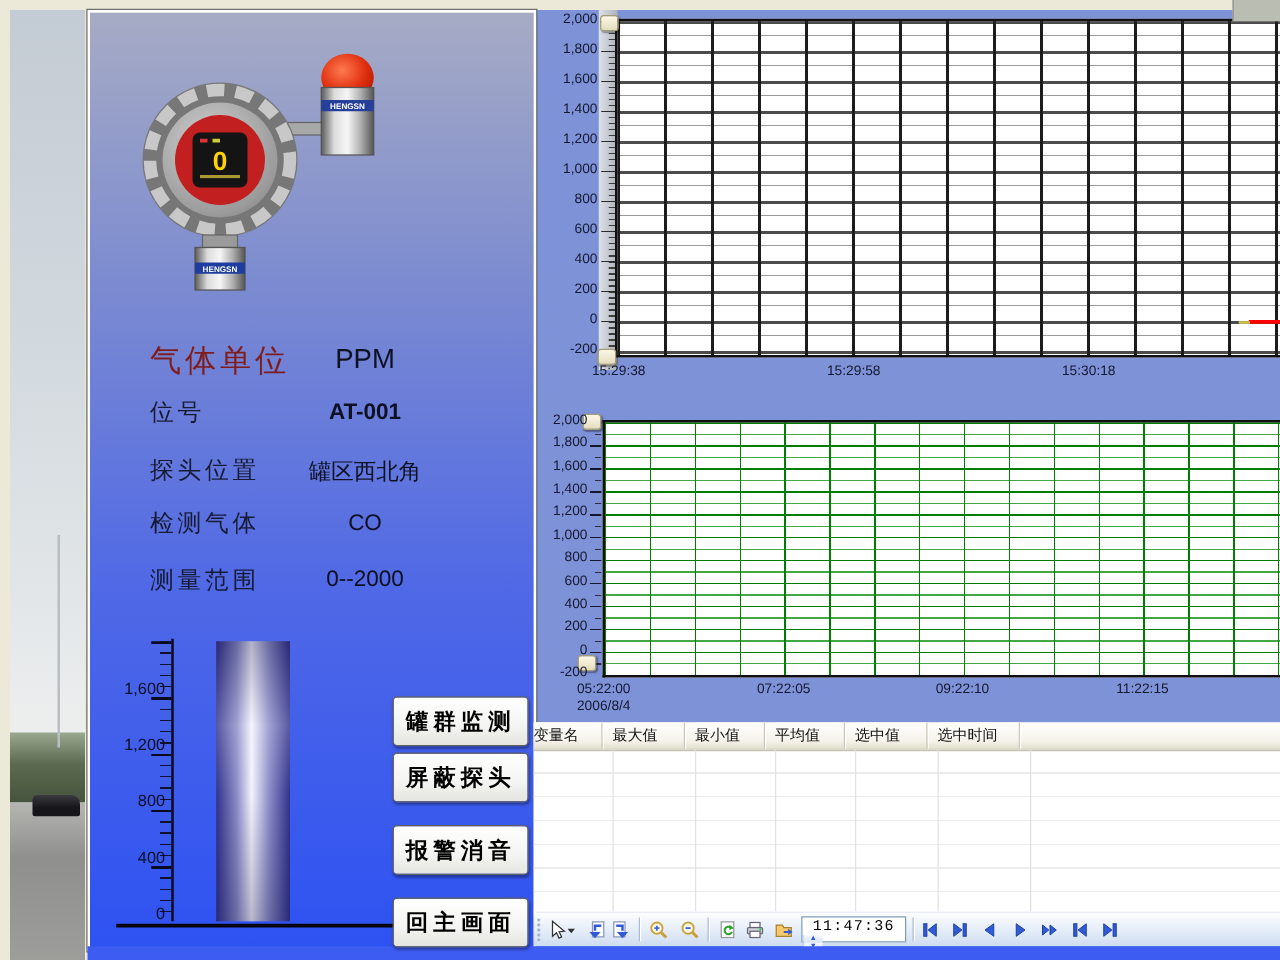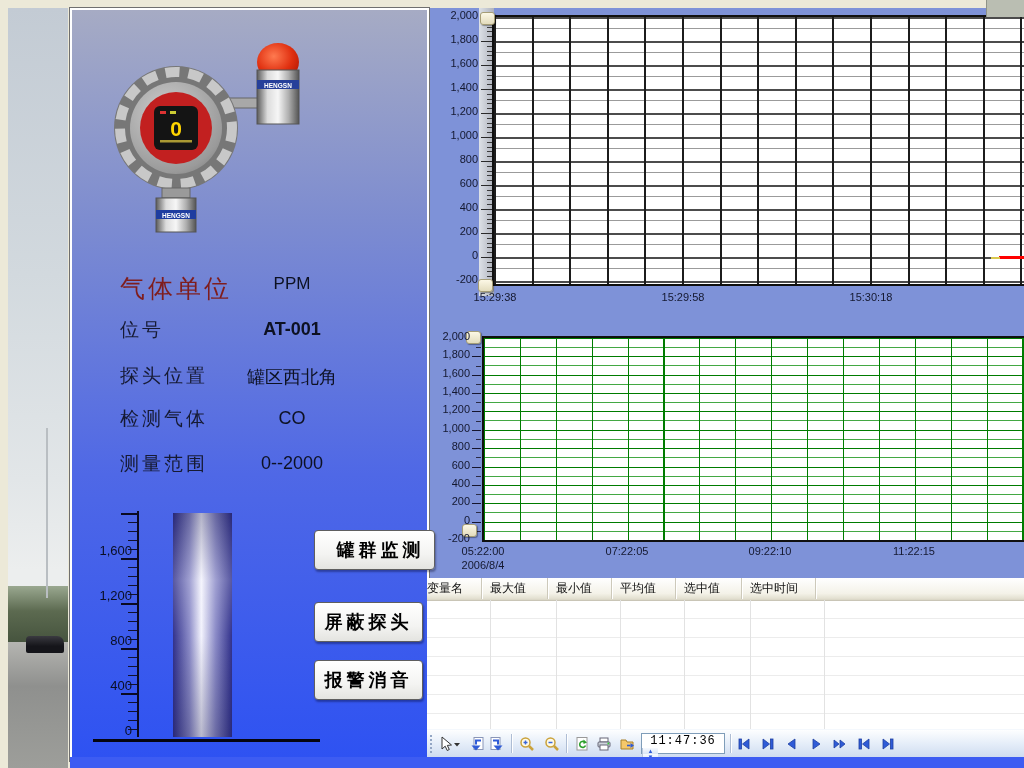--- a/index.html
+++ b/index.html
@@ -270,37 +270,38 @@
         </svg>
       </span><span class="tb-icon" style="left: 451px;">
         <svg width="16" height="16" fill="#2f5bd7" stroke="#1e3fa0" stroke-width="0.8">
           <polygon points="3,3 9.5,8 3,13"></polygon>
           <rect x="10.5" y="3" width="2.5" height="10"></rect>
         </svg>
       </span></div>
 
   <div class="abs bottom-strip"></div>
 <div class="abs" style="left: 120px; top: 272px; font-size: 25px; letter-spacing: 3px; color: #7f1d1d;">气体单位</div>
-    <div class="abs" style="left: 227px; top: 274px; width: 130px; text-align: center; font-size: 17px; color: rgb(13, 17, 34);">PPM</div>
+    <div class="abs" style="left: 227px; top: 274px; width: 130px; text-align: center; font-size: 22px; color: rgb(13, 17, 34);">PPM</div>
     <div class="abs" style="left: 120px; top: 317px; font-size: 19px; letter-spacing: 3px; color: rgb(22, 26, 51);">位号</div>
     <div class="abs" style="left: 227px; top: 319px; width: 130px; text-align: center; font-size: 18px; color: rgb(13, 17, 34); font-weight: bold;">AT-001</div>
     <div class="abs" style="left: 120px; top: 363px; font-size: 19px; letter-spacing: 3px; color: rgb(22, 26, 51);">探头位置</div>
     <div class="abs" style="left: 227px; top: 365px; width: 130px; text-align: center; font-size: 18px; color: rgb(13, 17, 34);">罐区西北角</div>
     <div class="abs" style="left: 120px; top: 406px; font-size: 19px; letter-spacing: 3px; color: rgb(22, 26, 51);">检测气体</div>
     <div class="abs" style="left: 227px; top: 408px; width: 130px; text-align: center; font-size: 18px; color: rgb(13, 17, 34);">CO</div>
     <div class="abs" style="left: 120px; top: 451px; font-size: 19px; letter-spacing: 3px; color: rgb(22, 26, 51);">测量范围</div>
     <div class="abs" style="left: 227px; top: 453px; width: 130px; text-align: center; font-size: 18px; color: rgb(13, 17, 34);">0--2000</div>
     <div class="abs" style="left: 72px; top: 543px; width: 60px; text-align: right; font-size: 13px; color: rgb(10, 14, 36);">1,600</div>
     <div class="abs" style="left: 72px; top: 588px; width: 60px; text-align: right; font-size: 13px; color: rgb(10, 14, 36);">1,200</div>
     <div class="abs" style="left: 72px; top: 633px; width: 60px; text-align: right; font-size: 13px; color: rgb(10, 14, 36);">800</div>
     <div class="abs" style="left: 72px; top: 678px; width: 60px; text-align: right; font-size: 13px; color: rgb(10, 14, 36);">400</div>
     <div class="abs" style="left: 72px; top: 723px; width: 60px; text-align: right; font-size: 13px; color: rgb(10, 14, 36);">0</div>
-    <div class="abs xp-btn" style="left: 314px; top: 530px; width: 107px; height: 38px; padding-left: 12px;">罐群监测</div>
+    <div class="abs xp-btn" style="left: 314px; top: 557px; width: 107px; height: 38px;">罐群监测</div>
     <div class="abs xp-btn" style="left: 314px; top: 660px; width: 107px; height: 38px;">报警消音</div>
     <div class="abs xp-btn" style="left: 314px; top: 602px; width: 107px; height: 38px;">屏蔽探头</div>
+    <div class="abs xp-btn" style="left: 314px; top: 718px; width: 107px; height: 38px;">回主画面</div>
     <div class="abs tick-label" style="left: 428px; top: 9px; width: 50px;">2,000</div>
     <div class="abs tick-label" style="left: 428px; top: 33px; width: 50px;">1,800</div>
     <div class="abs tick-label" style="left: 428px; top: 57px; width: 50px;">1,600</div>
     <div class="abs tick-label" style="left: 428px; top: 81px; width: 50px;">1,400</div>
     <div class="abs tick-label" style="left: 428px; top: 105px; width: 50px;">1,200</div>
     <div class="abs tick-label" style="left: 428px; top: 129px; width: 50px;">1,000</div>
     <div class="abs tick-label" style="left: 428px; top: 153px; width: 50px;">800</div>
     <div class="abs tick-label" style="left: 428px; top: 177px; width: 50px;">600</div>
     <div class="abs tick-label" style="left: 428px; top: 201px; width: 50px;">400</div>
     <div class="abs tick-label" style="left: 428px; top: 225px; width: 50px;">200</div>

